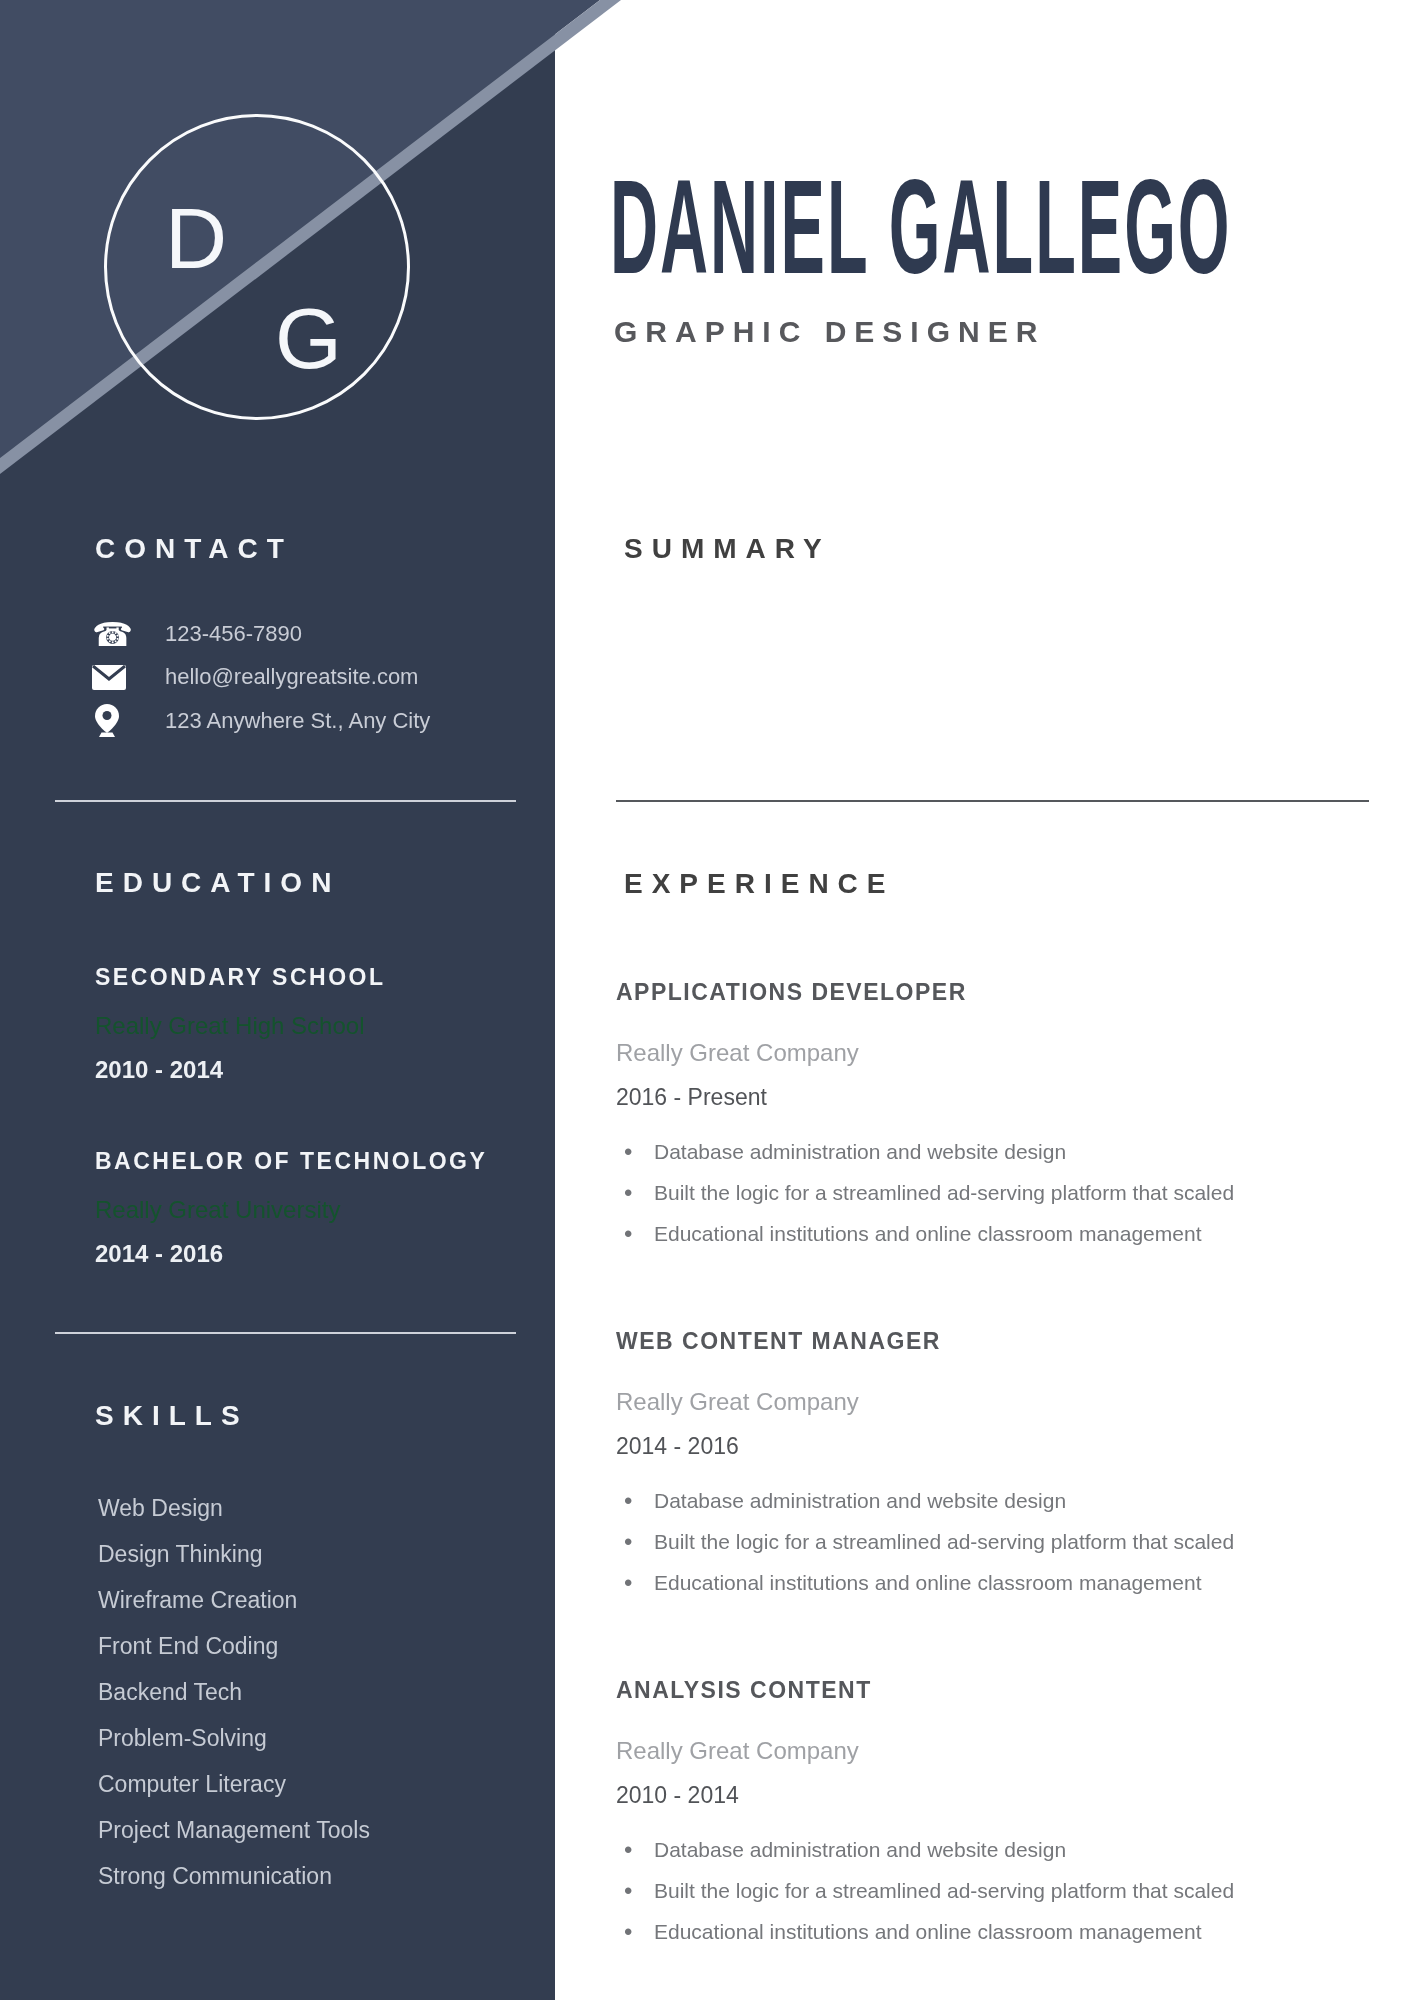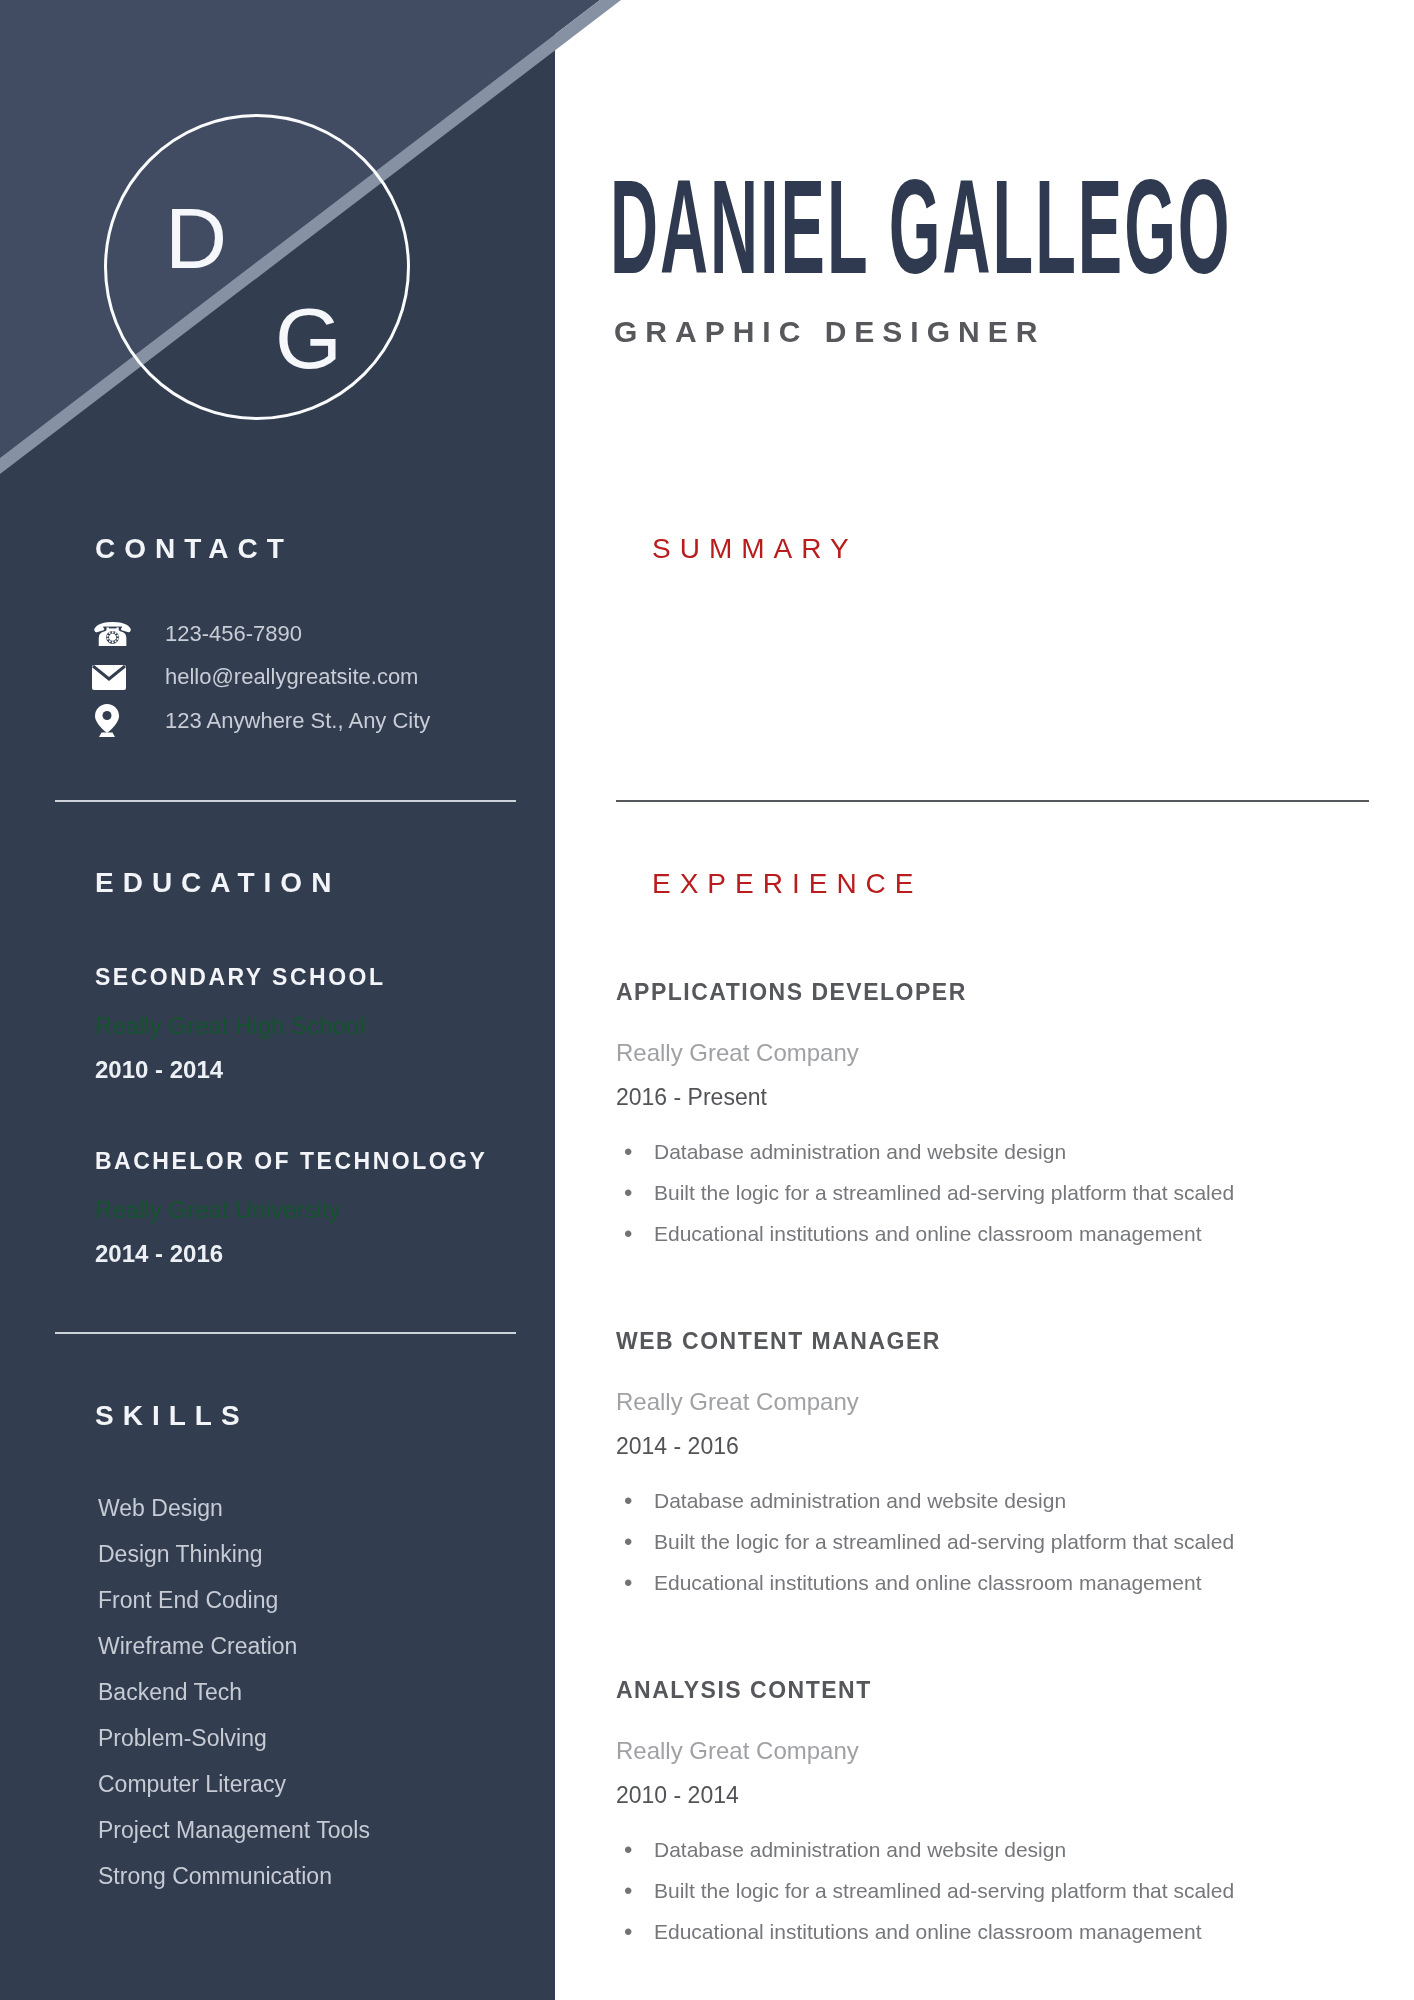--- a/index.html
+++ b/index.html
@@ -52,21 +52,21 @@
     position:absolute;left:610px;top:161px;
     color:#2F3A50;font-size:133px;font-weight:700;line-height:133px;
     letter-spacing:4px;white-space:nowrap;
     transform:scaleX(0.50);transform-origin:left top;
   }
   .job-title-sub{
     position:absolute;left:614px;top:314px;
     color:#57585C;font-size:30px;font-weight:700;letter-spacing:8px;line-height:36px;
   }
   .main-heading{
-    position:absolute;left:652px;color:#b91c1c;font-size:28px;font-weight:400;
+    position:absolute;left:624px;color:#404040;font-size:28px;font-weight:700;
     letter-spacing:9px;line-height:34px;
   }
   .summary-text{
     position:absolute;left:616px;top:616px;width:705px;
     color:#75777B;font-size:21px;line-height:39px;
   }
   .main-rule{position:absolute;left:616px;top:800px;width:753px;height:2px;background:#55585C;}
   .jobs{position:absolute;left:616px;top:975px;width:760px;}
   .job{margin-bottom:70px;}
   .job-title{color:#55575B;font-size:23px;font-weight:700;letter-spacing:1.5px;line-height:34px;}
@@ -139,23 +139,23 @@
   <div class="side-rule" style="top:1332px;"></div>
 
   <div class="side-heading" style="top:1399px;">SKILLS</div>
 
   <div class="skills-list">
 
       <div class="skill">Web Design</div>
 
       <div class="skill">Design Thinking</div>
 
+      <div class="skill">Wireframe Creation</div>
+
       <div class="skill">Front End Coding</div>
-
-      <div class="skill">Wireframe Creation</div>
 
       <div class="skill">Backend Tech</div>
 
       <div class="skill">Problem-Solving</div>
 
       <div class="skill">Computer Literacy</div>
 
       <div class="skill">Project Management Tools</div>
 
       <div class="skill">Strong Communication</div>

